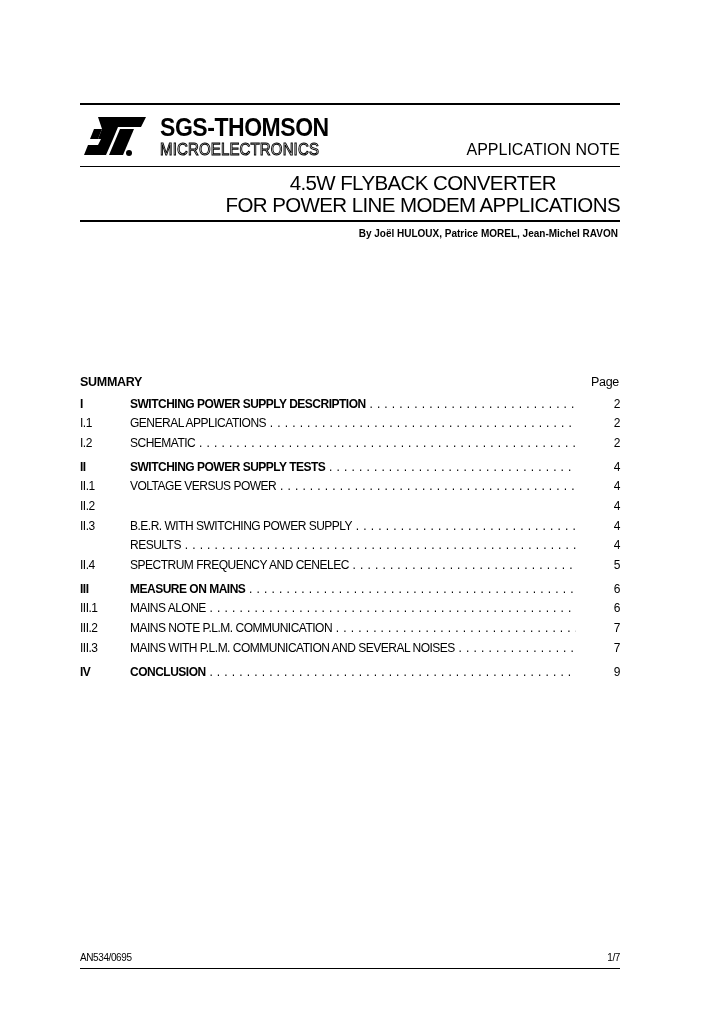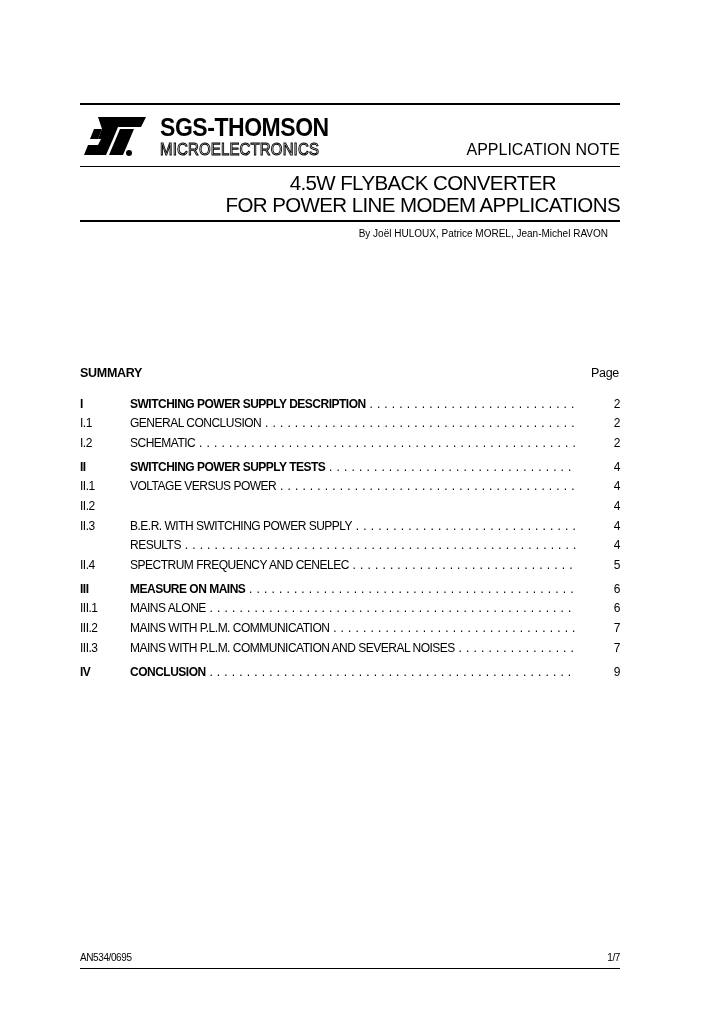--- a/index.html
+++ b/index.html
@@ -26,24 +26,24 @@
   }
 
   .app-note {
     position: absolute; right: 100px; top: 141px; font-size: 16px; font-weight: normal; white-space: nowrap;
   }
   .title {
     position: absolute; right: 100px; top: 172px; text-align: center; font-size: 20.5px;
     line-height: 22px; letter-spacing: -0.6px; white-space: nowrap;
   }
   .authors {
-    position: absolute; right: 112px; top: 228px; font-size: 10px; font-weight: normal; white-space: nowrap;
+    position: absolute; right: 102px; top: 228px; font-size: 10px; font-weight: bold; white-space: nowrap;
   }
 
-  .summary-head { position: absolute; left: 80px; top: 366px; width: 540px; height: 16px; }
+  .summary-head { position: absolute; left: 80px; top: 375px; width: 540px; height: 16px; }
   .summary-title { position: absolute; left: 0; top: 0; font-size: 12.5px; font-weight: bold; letter-spacing: -0.3px; }
   .summary-page { position: absolute; right: 1px; top: 0; font-size: 12.5px; letter-spacing: -0.3px; }
 
   .toc-row { position: absolute; left: 80px; width: 540px; height: 16px; font-size: 12px; letter-spacing: -0.5px; }
   .toc-num { position: absolute; left: 0; top: 0; }
   .toc-label-wrap {
     position: absolute; left: 50px; top: 0; width: 446px; overflow: hidden; white-space: nowrap;
   }
   .toc-label-wrap::after {
     content: " . . . . . . . . . . . . . . . . . . . . . . . . . . . . . . . . . . . . . . . . . . . . . . . . . . . . . . . . . . . . . . . . . . . . . . . . . . . . . . . . . . . . . . . . . . . . . . . . . . . . . . . . . . . . . . . . . . . . . . . .";
@@ -87,21 +87,21 @@
   <div class="summary-page">Page</div>
 </div>
 
 <div class="toc-row bold" style="top:397px">
   <span class="toc-num">I</span>
   <span class="toc-label-wrap"><span class="toc-label">SWITCHING POWER SUPPLY DESCRIPTION</span></span>
   <span class="toc-page">2</span>
 </div>
 <div class="toc-row" style="top:416px">
   <span class="toc-num">I.1</span>
-  <span class="toc-label-wrap"><span class="toc-label">GENERAL CONCLUSION</span></span>
+  <span class="toc-label-wrap"><span class="toc-label">GENERAL APPLICATIONS</span></span>
   <span class="toc-page">2</span>
 </div>
 <div class="toc-row" style="top:436px">
   <span class="toc-num">I.2</span>
   <span class="toc-label-wrap"><span class="toc-label">SCHEMATIC</span></span>
   <span class="toc-page">2</span>
 </div>
 <div class="toc-row bold" style="top:460px">
   <span class="toc-num">II</span>
   <span class="toc-label-wrap"><span class="toc-label">SWITCHING POWER SUPPLY TESTS</span></span>
@@ -136,21 +136,21 @@
   <span class="toc-label-wrap"><span class="toc-label">MEASURE ON MAINS</span></span>
   <span class="toc-page">6</span>
 </div>
 <div class="toc-row" style="top:601px">
   <span class="toc-num">III.1</span>
   <span class="toc-label-wrap"><span class="toc-label">MAINS ALONE</span></span>
   <span class="toc-page">6</span>
 </div>
 <div class="toc-row" style="top:621px">
   <span class="toc-num">III.2</span>
-  <span class="toc-label-wrap"><span class="toc-label">MAINS WITH P.L.M. COMMUNICATION</span></span>
+  <span class="toc-label-wrap"><span class="toc-label">MAINS NOTE P.L.M. COMMUNICATION</span></span>
   <span class="toc-page">7</span>
 </div>
 <div class="toc-row" style="top:641px">
   <span class="toc-num">III.3</span>
   <span class="toc-label-wrap"><span class="toc-label">MAINS WITH P.L.M. COMMUNICATION AND SEVERAL NOISES</span></span>
   <span class="toc-page">7</span>
 </div>
 <div class="toc-row bold" style="top:665px">
   <span class="toc-num">IV</span>
   <span class="toc-label-wrap"><span class="toc-label">CONCLUSION</span></span>

